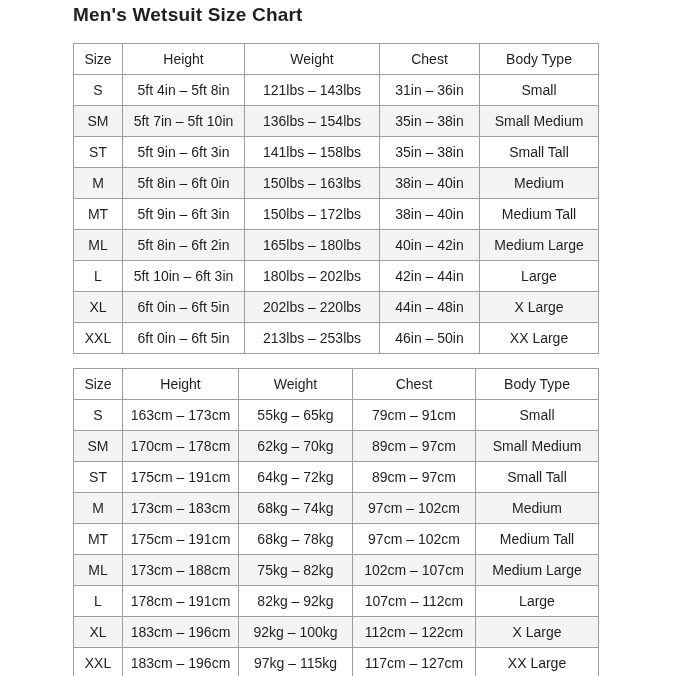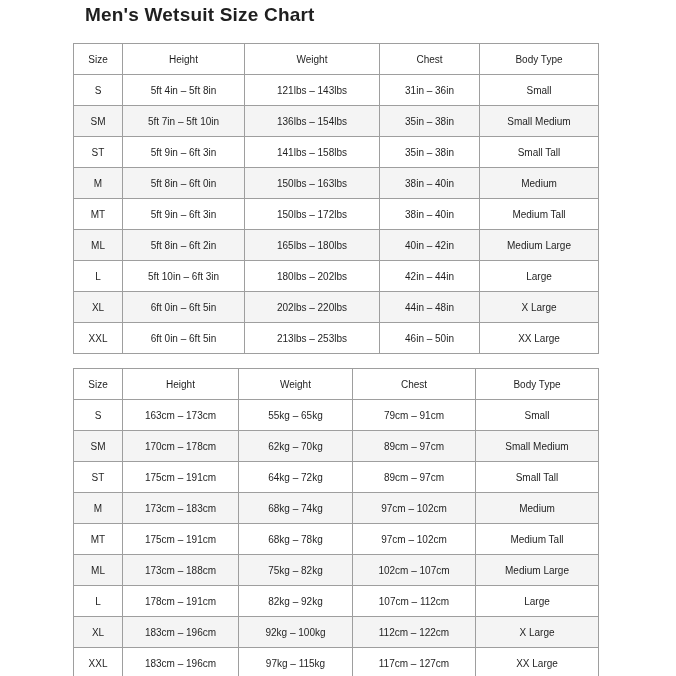--- a/index.html
+++ b/index.html
@@ -25,28 +25,28 @@
     position: absolute;
     left: 73px;
     top: 0;
     width: 530px;
   }
   .page-title {
     font-size: 19px;
     line-height: 24px;
     font-weight: 800;
     letter-spacing: 0.2px;
-    margin: 3px 0 0 12px;
+    margin: 3px 0 0 0;
     color: var(--text);
   }
   table.size-table {
     border-collapse: collapse;
     table-layout: fixed;
     width: 525px;
-    font-size: 10px;
+    font-size: 14px;
     color: var(--text);
   }
   table.size-table th,
   table.size-table td {
     border: 1px solid var(--border);
     text-align: center;
     vertical-align: middle;
     font-weight: 400;
     padding: 0 2px;
     height: 30px;

